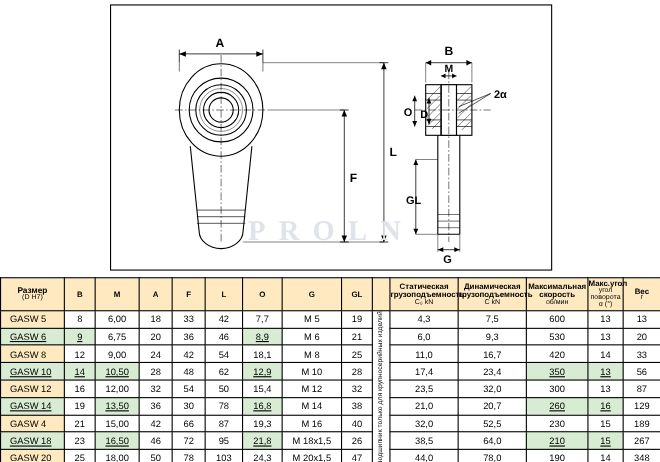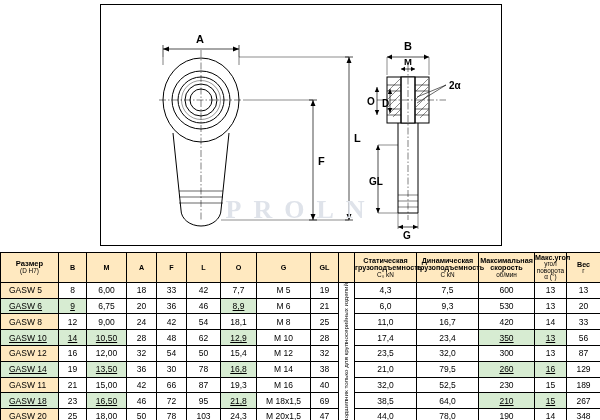--- a/index.html
+++ b/index.html
@@ -319,27 +319,27 @@
             <td class="cell-green">GASW 14</td>
             <td>19</td>
             <td class="cell-green">13,50</td>
             <td>36</td>
             <td>30</td>
             <td>78</td>
             <td class="cell-green">16,8</td>
             <td>M 14</td>
             <td>38</td>
             <td>21,0</td>
-            <td>79,5</td>
+            <td>20,7</td>
             <td class="cell-green">260</td>
             <td class="cell-green">16</td>
             <td>129</td>
           </tr>
           <tr>
-            <td>GASW 11</td>
+            <td>GASW 4</td>
             <td>21</td>
             <td>15,00</td>
             <td>42</td>
             <td>66</td>
             <td>87</td>
             <td>19,3</td>
             <td>M 16</td>
             <td>40</td>
             <td>32,0</td>
             <td>52,5</td>
@@ -349,21 +349,21 @@
           </tr>
           <tr>
             <td class="cell-green">GASW 18</td>
             <td>23</td>
             <td class="cell-green">16,50</td>
             <td>46</td>
             <td>72</td>
             <td>95</td>
             <td class="cell-green">21,8</td>
             <td>M 18x1,5</td>
-            <td>69</td>
+            <td>26</td>
             <td>38,5</td>
             <td>64,0</td>
             <td class="cell-green">210</td>
             <td class="cell-green">15</td>
             <td>267</td>
           </tr>
           <tr>
             <td>GASW 20</td>
             <td>25</td>
             <td>18,00</td>

